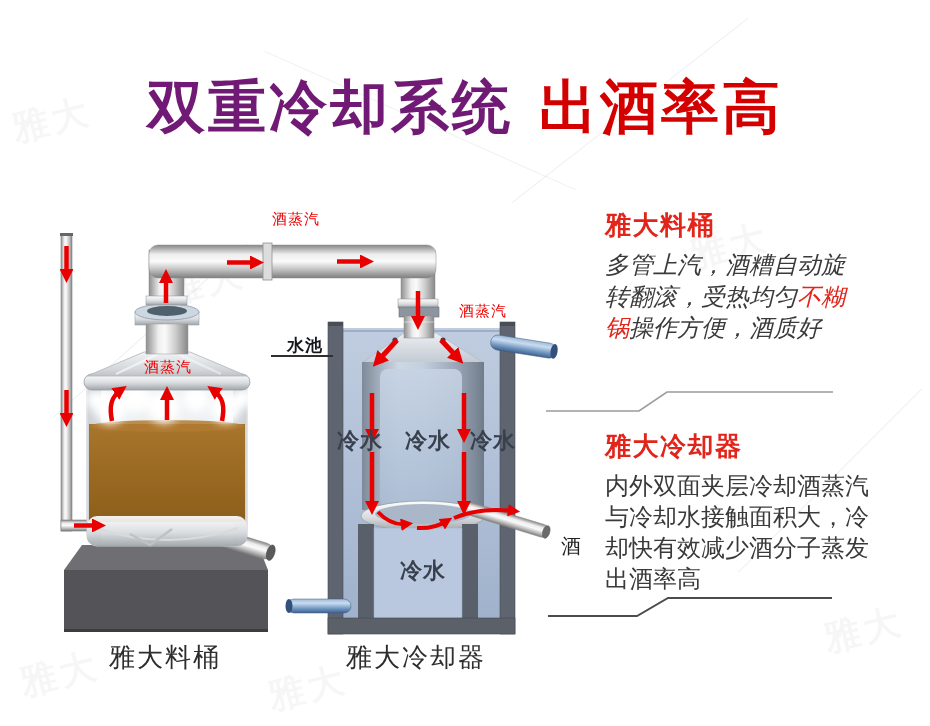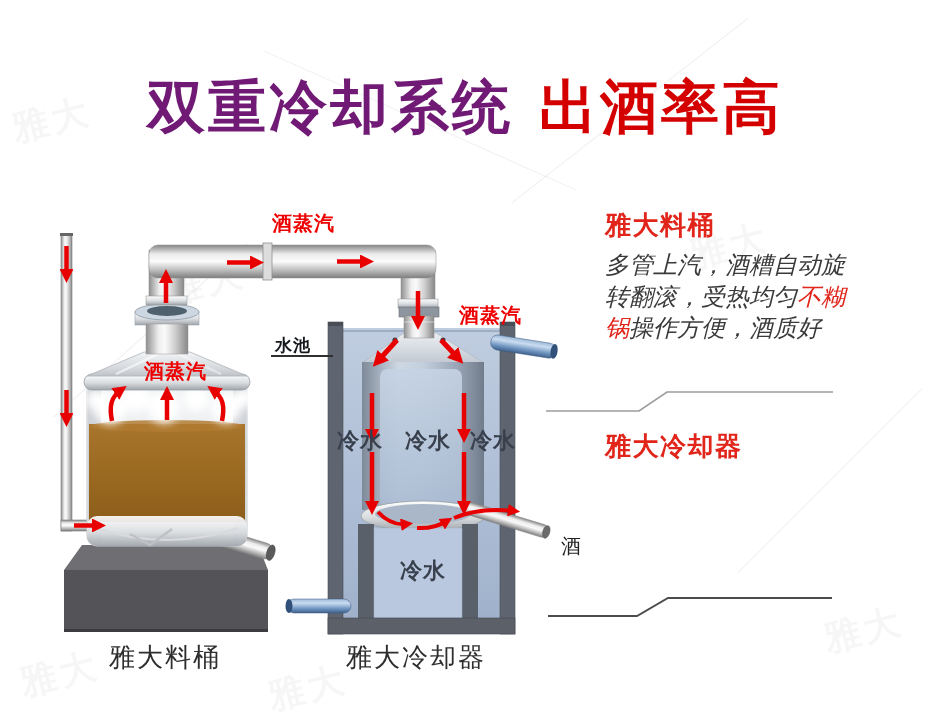--- a/index.html
+++ b/index.html
@@ -5,22 +5,22 @@
   html,body{margin:0;padding:0;background:#fff;}
   body{width:930px;height:726px;overflow:hidden;font-family:"Liberation Sans",sans-serif;}
   .canvas{position:relative;width:930px;height:726px;background:#ffffff;overflow:hidden;}
   .abs{position:absolute;}
   
   .title{left:0;top:74px;width:930px;text-align:center;font-family:"DejaVu Serif","Liberation Serif",serif;
          font-weight:900;font-size:58px;letter-spacing:3px;line-height:1.15;white-space:nowrap;}
   .title .t-black{color:#701a75;}
   .title .t-red{color:#d40000;margin-left:26px;}
   
-  .lab-red{color:#ee0000;font-weight:bold;font-size:20px;letter-spacing:1px;white-space:nowrap;}
-  .lab-blk{color:#14181d;font-weight:bold;font-size:17px;letter-spacing:1px;white-space:nowrap;}
+  .lab-red{color:#ee0000;font-weight:normal;font-size:15px;letter-spacing:1px;white-space:nowrap;}
+  .lab-blk{color:#14181d;font-weight:bold;font-size:17px;letter-spacing:1px;white-space:nowrap;margin-left:12px;}
   .lab-cold{color:#39404d;font-weight:bold;font-size:22px;letter-spacing:1px;white-space:nowrap;}
   .lab-jiu{color:#222;font-size:20px;white-space:nowrap;}
   .caption{color:#2e2e2e;font-size:26px;letter-spacing:2px;white-space:nowrap;}
   
   .ib-head{color:#e1251b;font-weight:bold;font-size:26px;letter-spacing:1.5px;white-space:nowrap;}
   .ib-body{font-size:24px;color:#3a3a3a;line-height:31.5px;white-space:nowrap;}
   .seg{color:#3a3a3a;}
   .seg.red{color:#e1251b;}
   
   .wm{color:#6f7b8c;opacity:0.06;font-size:36px;font-weight:bold;transform:rotate(-14deg);white-space:nowrap;letter-spacing:4px;}
@@ -256,15 +256,21 @@
     <div class="ib-head">雅大料桶</div>
     <div class="ib-body" style="margin-top:6px;font-style:italic;">
       <div><span class="seg">多管上汽，酒糟自动旋</span></div>
       <div><span class="seg">转翻滚，受热均匀</span><span class="seg red">不糊</span></div>
       <div><span class="seg red">锅</span><span class="seg">操作方便，酒质好</span></div>
     </div>
   </div>
 
   <div class="abs" style="left:605px;top:429px;">
     <div class="ib-head">雅大冷却器</div>
+    <div class="ib-body" style="margin-top:6px;line-height:31px;">
+      <div><span class="seg">内外双面夹层冷却酒蒸汽</span></div>
+      <div><span class="seg">与冷却水接触面积大，冷</span></div>
+      <div><span class="seg">却快有效减少酒分子蒸发</span></div>
+      <div><span class="seg">出酒率高</span></div>
+    </div>
   </div>
 
 </div>
 
 </body></html>

